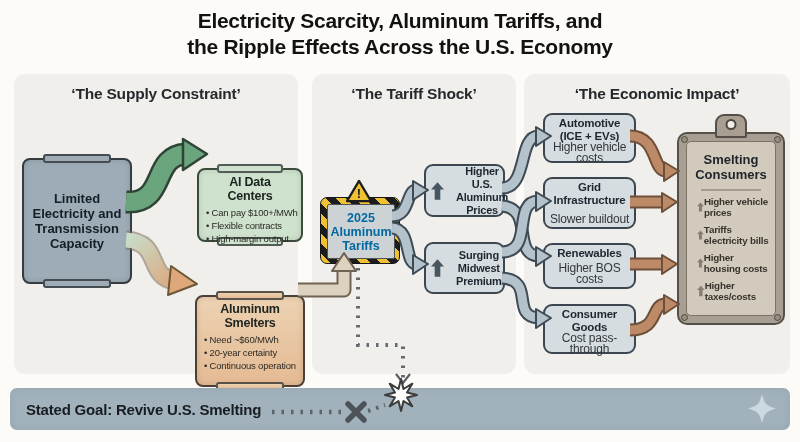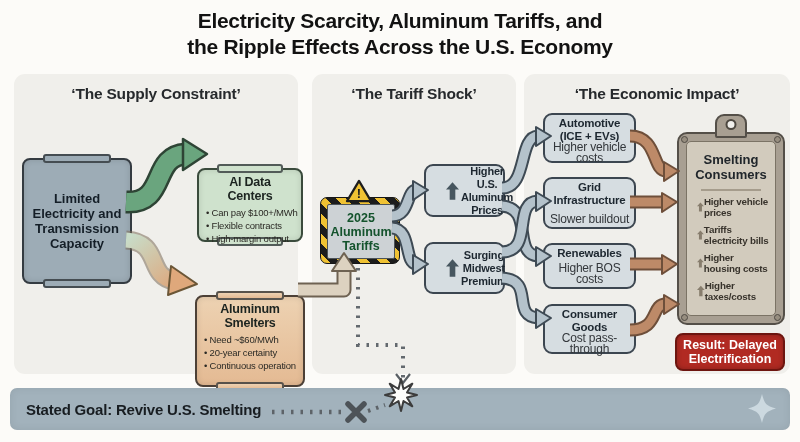--- a/index.html
+++ b/index.html
@@ -45,24 +45,24 @@
   .bullets{list-style:none;margin:3px 0 0;padding:0;}
   .bullets li{font-size:9.5px;line-height:13px;color:#2b2a25;letter-spacing:-.2px;white-space:nowrap;}
   .bullets li::before{content:"• ";}
 
   
   .tariff-outer{left:8px;top:123px;width:80px;height:67px;border-radius:7px;border:1.5px solid #161616;
     background:repeating-linear-gradient(45deg,var(--c-hazard-yellow,#f0c233) 0 7px,var(--c-hazard-black,#1c1c1c) 7px 14px);
     padding:6px;}
   .tariff-inner{width:100%;height:100%;background:#cdd2d5;border:1px solid #4c5357;border-radius:2px;
     display:flex;align-items:center;justify-content:center;text-align:center;
-    font-size:12.5px;line-height:14px;font-weight:800;color:#14532d;}
+    font-size:12.5px;line-height:14px;font-weight:800;color:#0369a1;}
   .warning{position:absolute;left:33px;top:105px;width:28px;height:24px;z-index:12;}
   .mid-box{background:var(--c-mid-fill,#d6dde1);border:2px solid #3c4650;border-radius:9px;
-    display:flex;align-items:center;gap:2px;padding:4px 20px;}
+    display:flex;align-items:center;gap:12px;padding:4px 5px;}
   .prices{left:112px;top:90px;width:81px;height:53px;}
   .premium{left:112px;top:168px;width:81px;height:52px;}
   .mid-box .mid-label{flex:1;text-align:center;font-size:11px;line-height:13px;font-weight:800;
     color:#1d2730;letter-spacing:-.2px;}
   .blockarrow{flex:0 0 auto;}
 
   
   .sector{left:19px;width:93px;background:var(--c-mid-fill,#d6dde1);border:2px solid #3c4650;border-radius:9px;
     display:flex;flex-direction:column;align-items:center;justify-content:space-between;text-align:center;padding:2px 3px;}
   .s0{top:39px;height:50px;} .s1{top:103px;height:52px;} .s2{top:169px;height:46px;} .s3{top:230px;height:50px;}
@@ -215,21 +215,20 @@
             </svg>
           <span>Higher taxes/costs</span>
         </div>
       </div>
       <div class="screw sc-tl"></div>
       <div class="screw sc-tr"></div>
       <div class="screw sc-bl"></div>
       <div class="screw sc-br"></div>
     </div>
 
-    <div class="result">Result: Delayed Electrification</div>
   </section>
 
   <div class="footer-bar">
     <span class="goal">Stated Goal: Revive U.S. Smelting</span>
   </div>
 
   <svg class="layer" width="800" height="442" viewBox="0 0 800 442">
     <defs>
       <linearGradient id="sketchGrad" x1="0" y1="0" x2="1" y2="1">
         <stop offset="0" stop-color="#c8dcc8"></stop>

